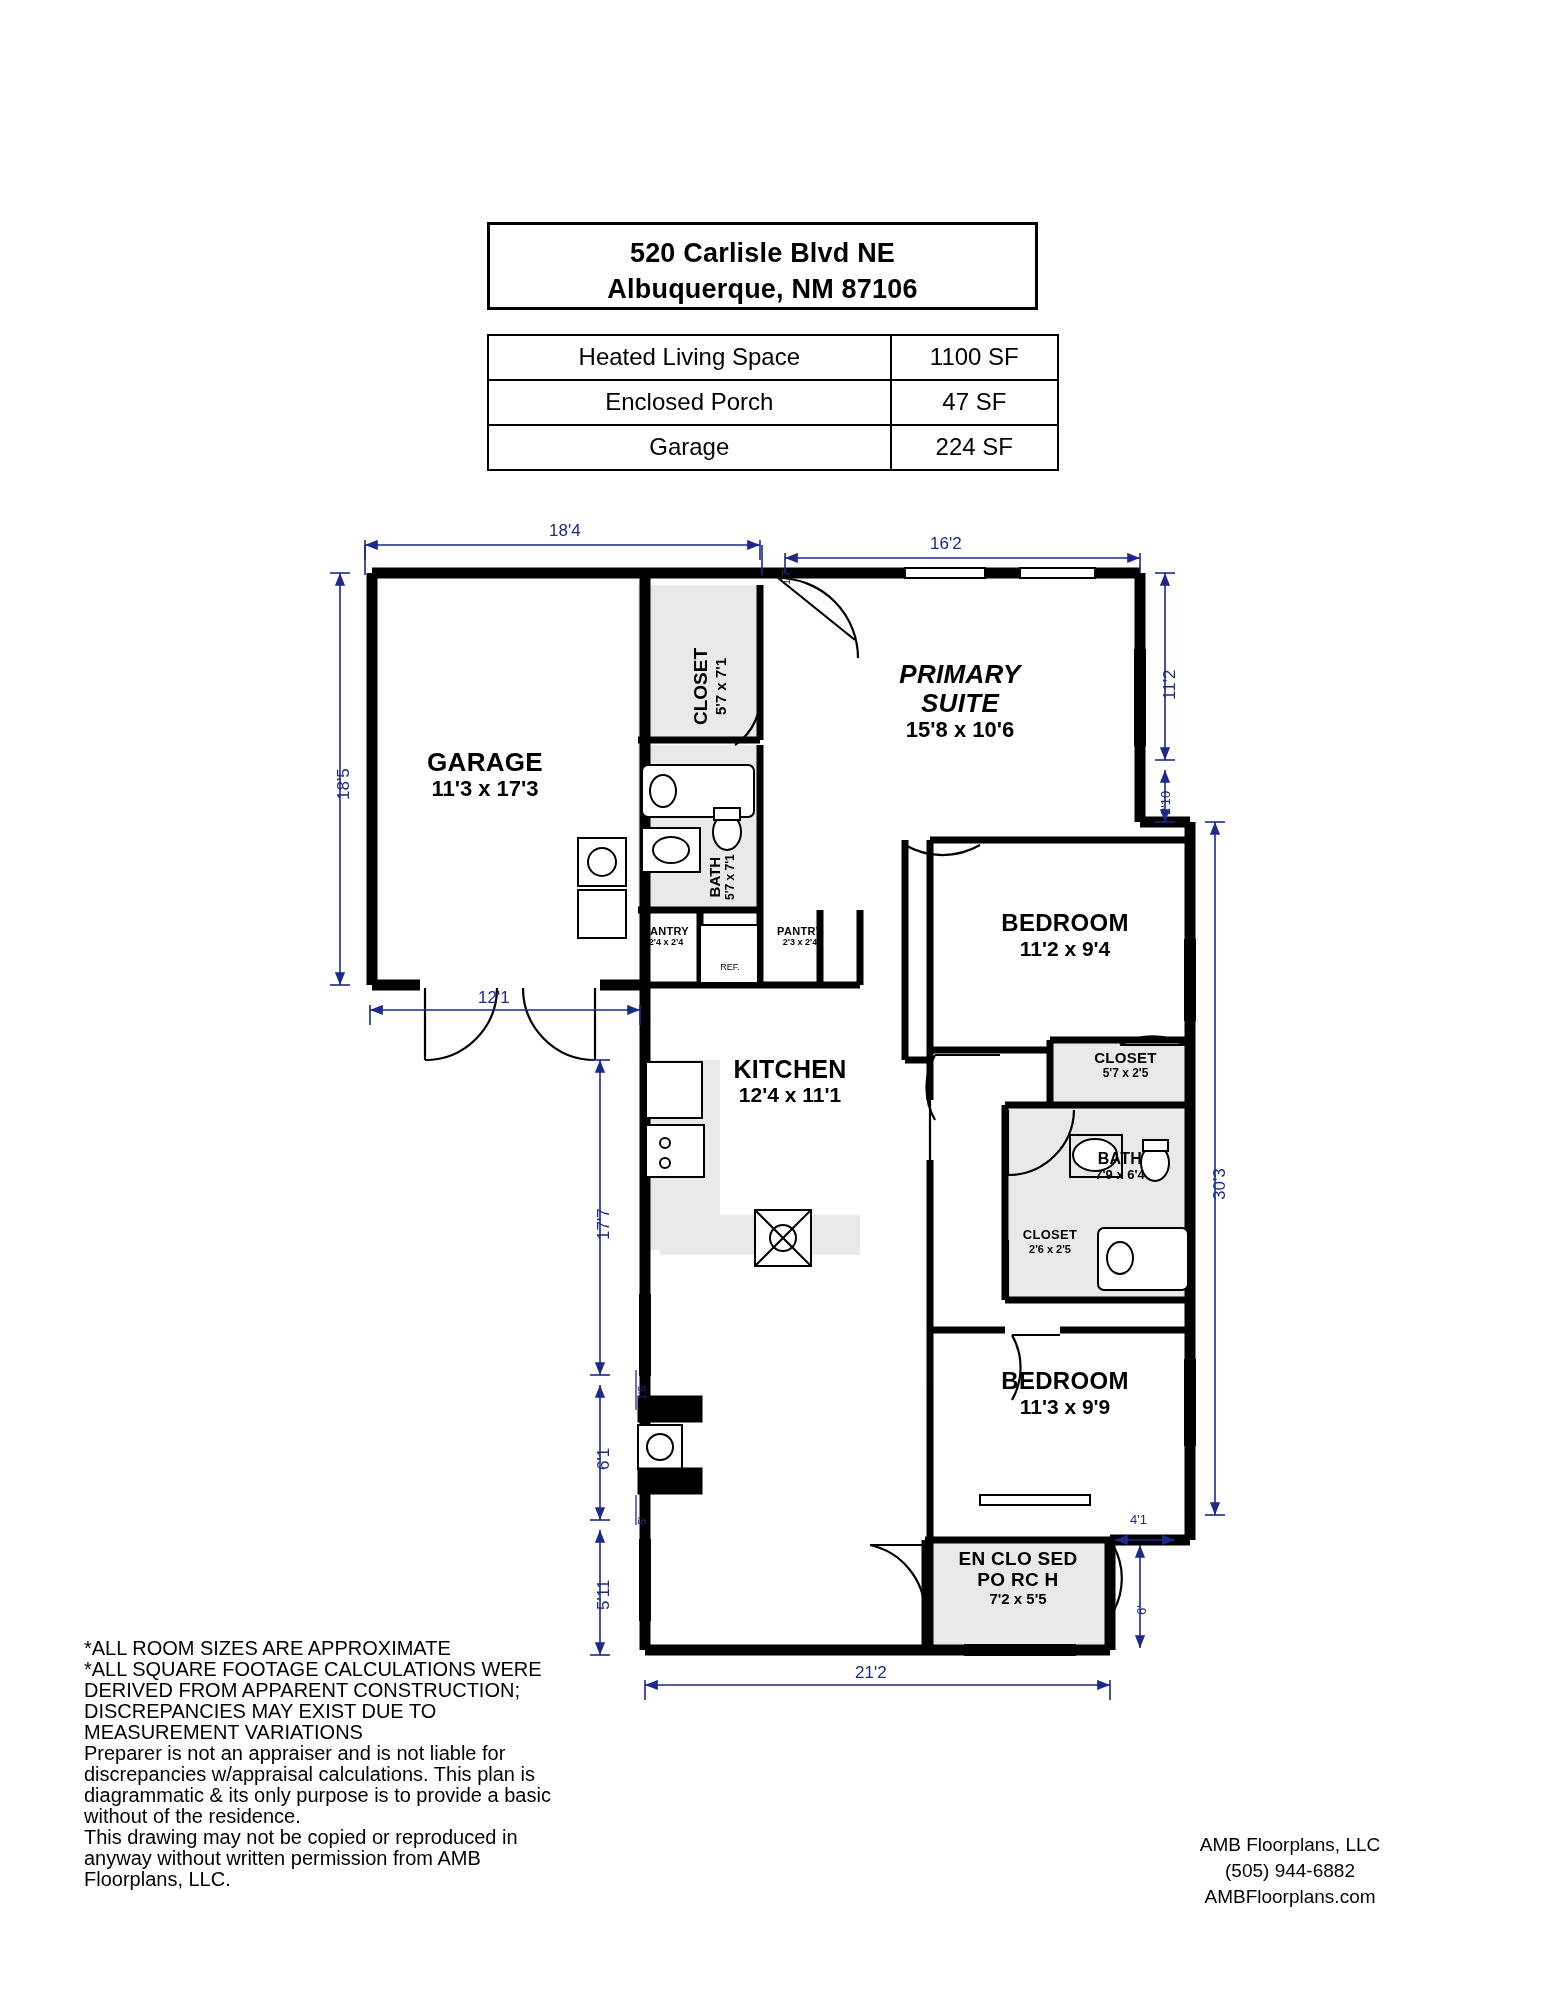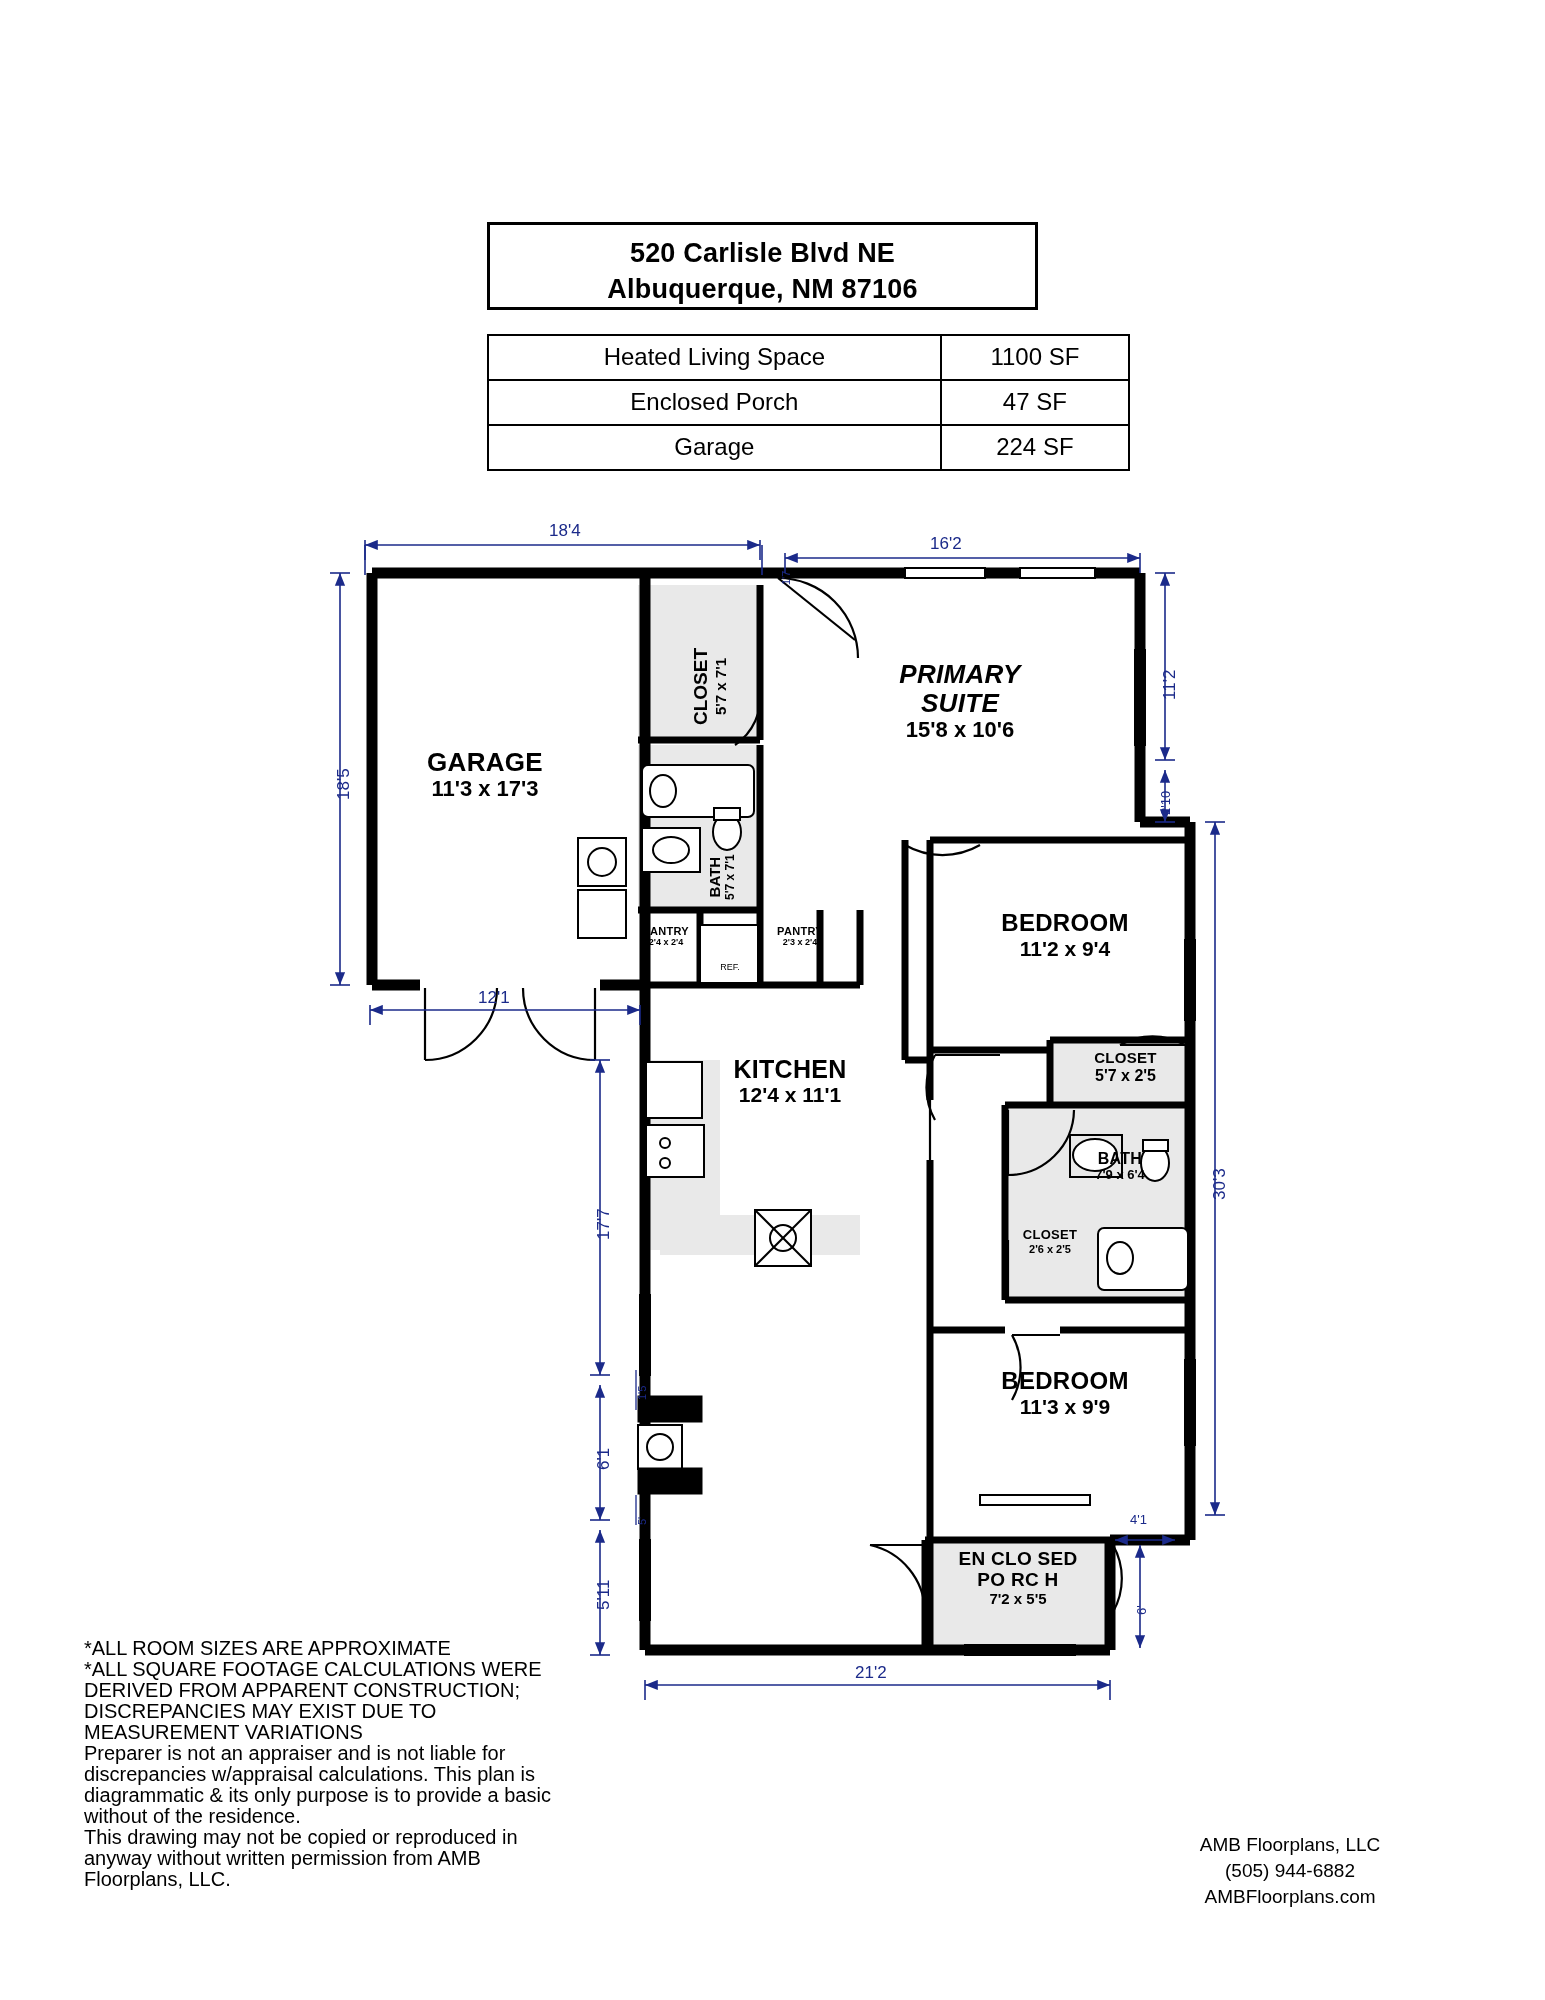--- a/index.html
+++ b/index.html
@@ -34,21 +34,21 @@
   .title-line {
     font-size: 27px;
     font-weight: bold;
     line-height: 36px;
     letter-spacing: .2px;
   }
 
   .area-table {
     position: absolute;
     left: 487px; top: 334px;
-    width: 643px;
+    width: 572px;
     border-collapse: collapse;
     box-sizing: border-box;
     padding-left: 44px;
   }
   .area-table td {
     border: 2px solid #000;
     font-size: 24px;
     text-align: center;
     padding: 4px 0 5px 0;
     height: 34px;
@@ -100,21 +100,21 @@
   .r-living { left: 700px; top: 1400px; width: 200px; }
   .r-living .name { font-size: 25px; }
   .r-living .dims { font-size: 21px; }
 
   .r-bath2 { left: 1060px; top: 1150px; width: 120px; }
   .r-bath2 .name { font-size: 16px; }
   .r-bath2 .dims { font-size: 13px; }
 
   .r-closet1 { left: 1058px; top: 1050px; width: 135px; }
   .r-closet1 .name { font-size: 15px; }
-  .r-closet1 .dims { font-size: 16px; text-align: center; }
+  .r-closet1 .dims { font-size: 12px; text-align: center; }
 
   .r-closet2 { left: 1000px; top: 1228px; width: 100px; }
   .r-closet2 .name { font-size: 13px; }
   .r-closet2 .dims { font-size: 11px; }
 
   .r-porch { left: 938px; top: 1548px; width: 160px; }
   .r-porch .name { font-size: 19px; }
   .r-porch .dims { font-size: 15px; }
 
   .r-pantry1 { left: 630px; top: 925px; width: 72px; }

